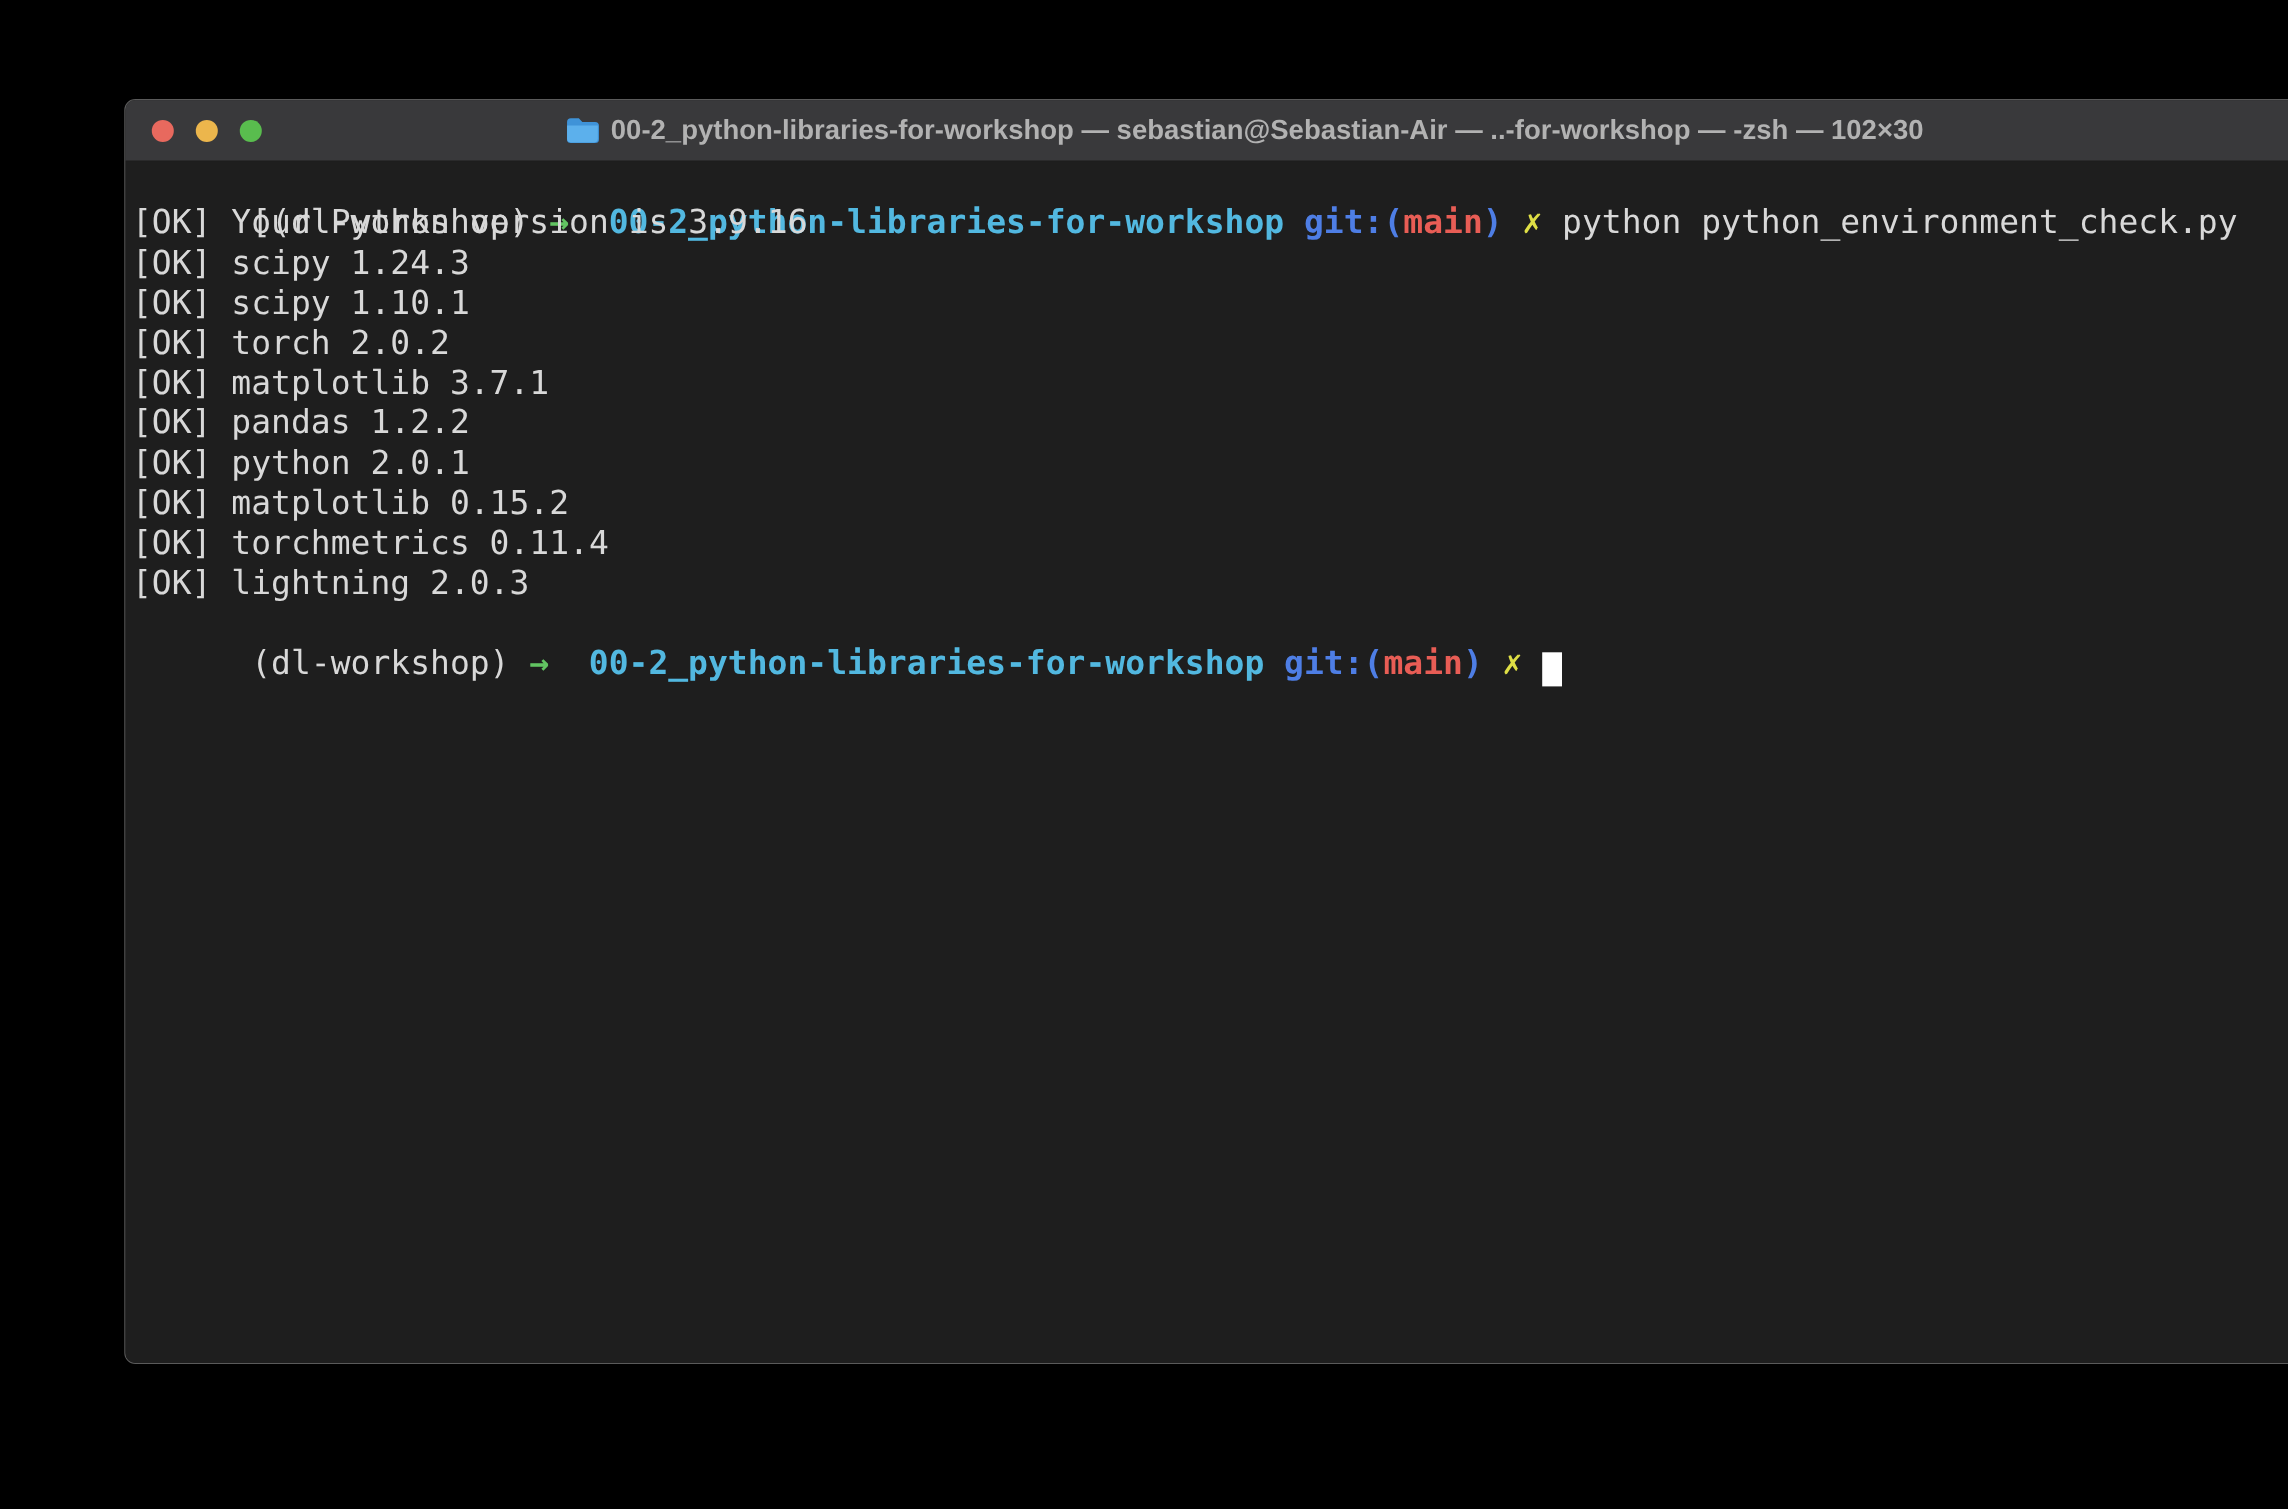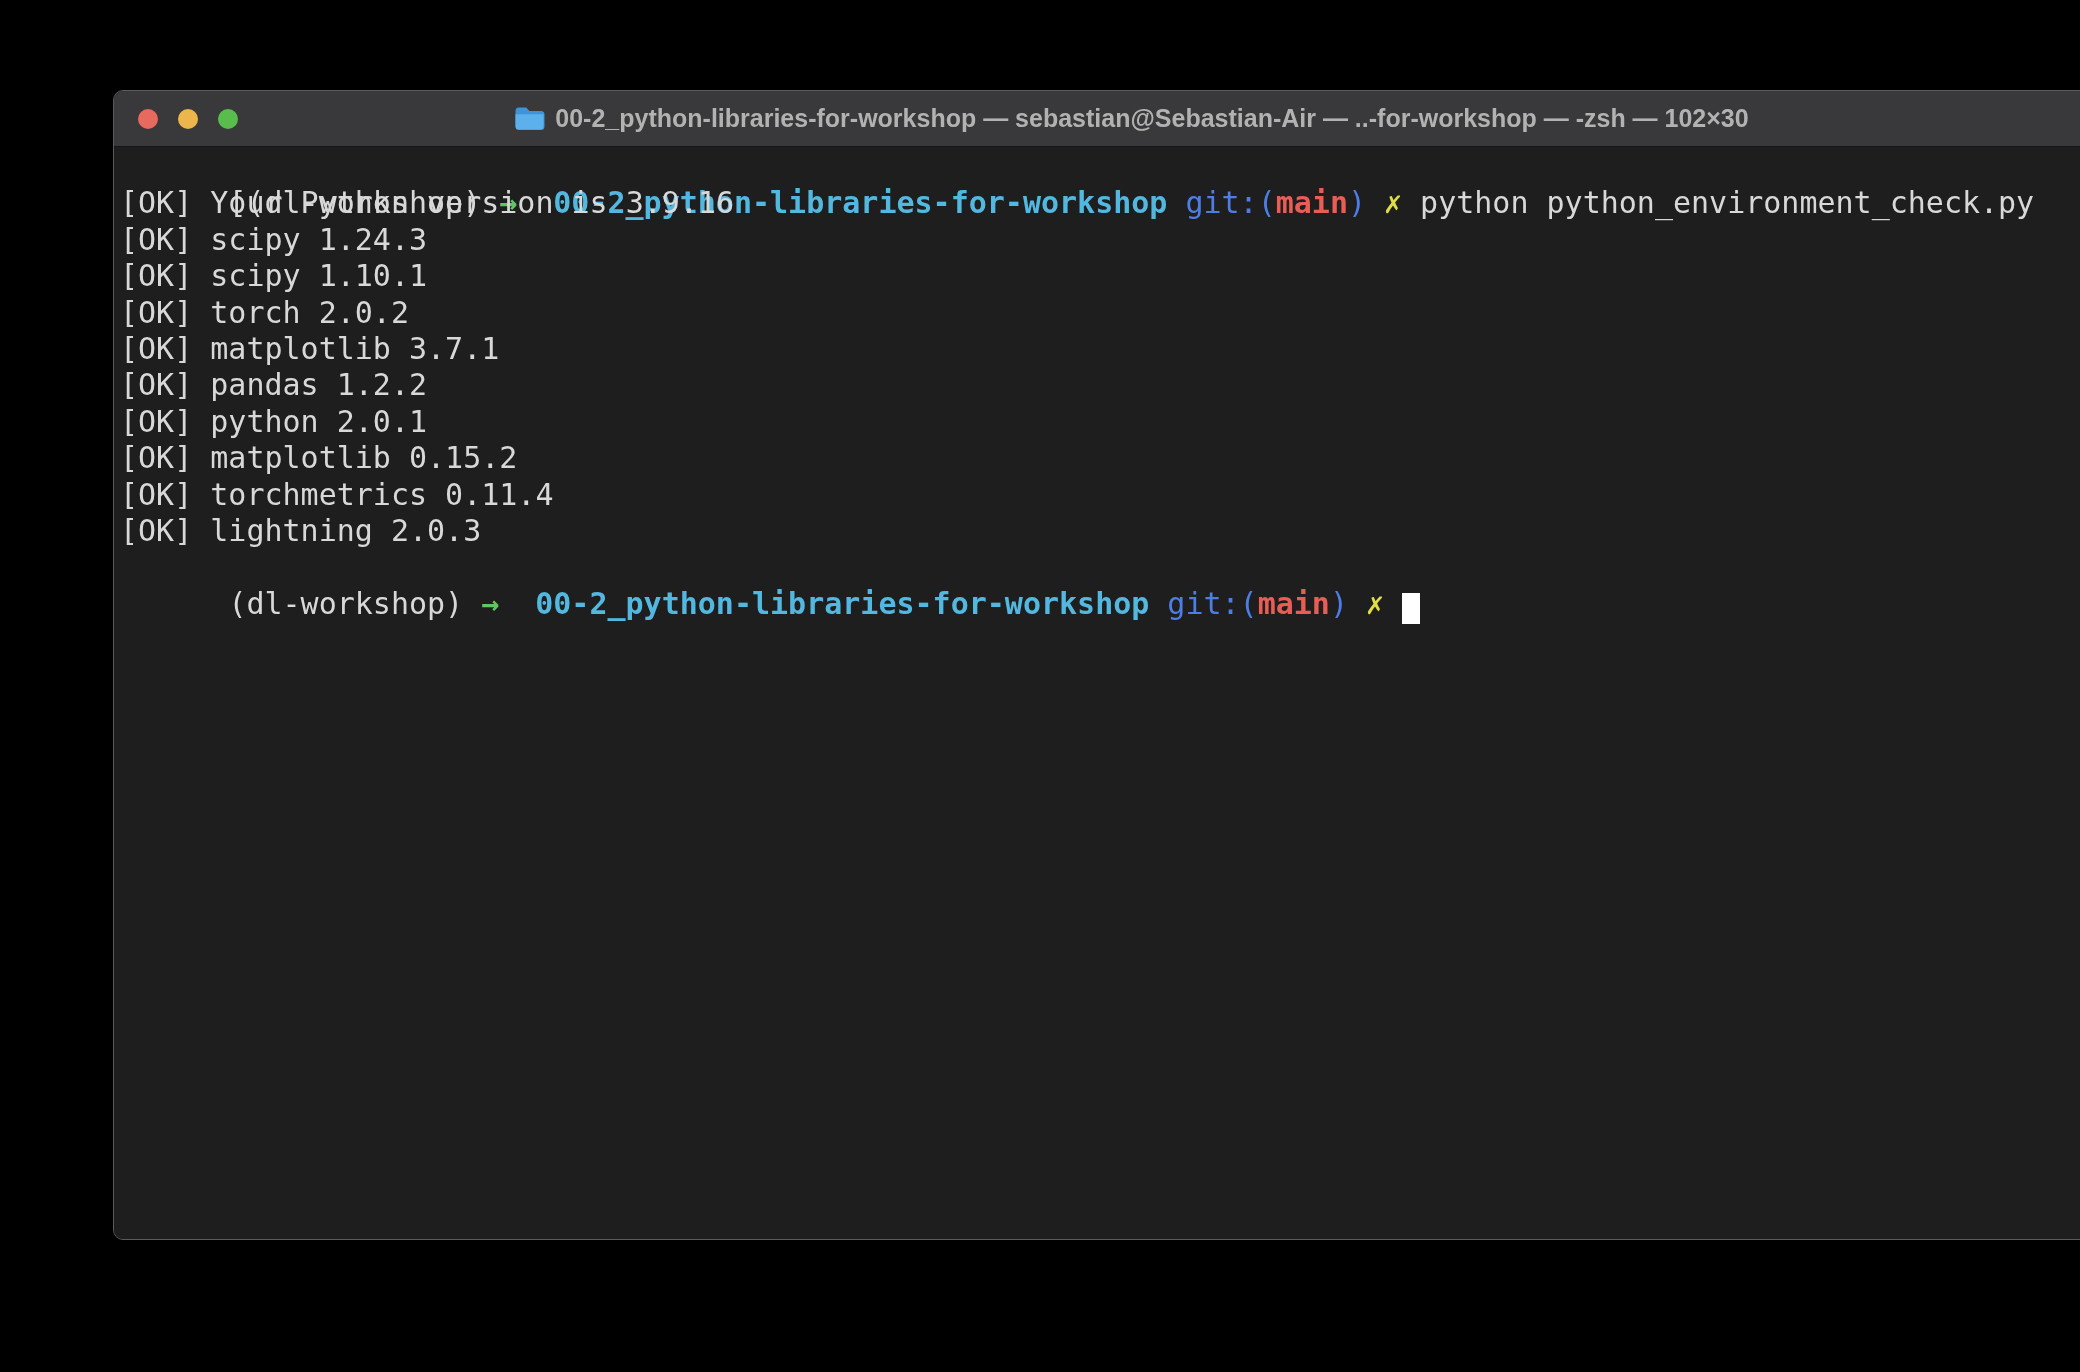--- a/index.html
+++ b/index.html
@@ -65,21 +65,21 @@
     line-height:36.4px;
     color:#d8d8d8;
     cursor:text;
   }
   .line{white-space:pre;position:relative;height:36.4px;}
   .seg{white-space:pre;}
   .sp1{margin-right:18px;}
   .sp2{margin-right:36px;}
   .arrow{color:#62c462;font-weight:bold;}
   .dir{color:#52b8e0;font-weight:bold;}
-  .git{color:#4e7ee5;font-weight:normal;}
+  .git{color:#4e7ee5;font-weight:bold;}
   .branch{color:#e85d55;font-weight:bold;}
   .dirty{color:#dfdf45;font-weight:bold;font-family:"DejaVu Sans Mono","DejaVu Sans",monospace;}
   .bracket-right{position:absolute;right:4px;top:0;color:#d8d8d8;}
   .cursor{
     display:inline-block;
     width:18px;height:31px;
     background:#ffffff;
     vertical-align:text-bottom;
     margin-left:18px;
     transform:translateY(3px);

